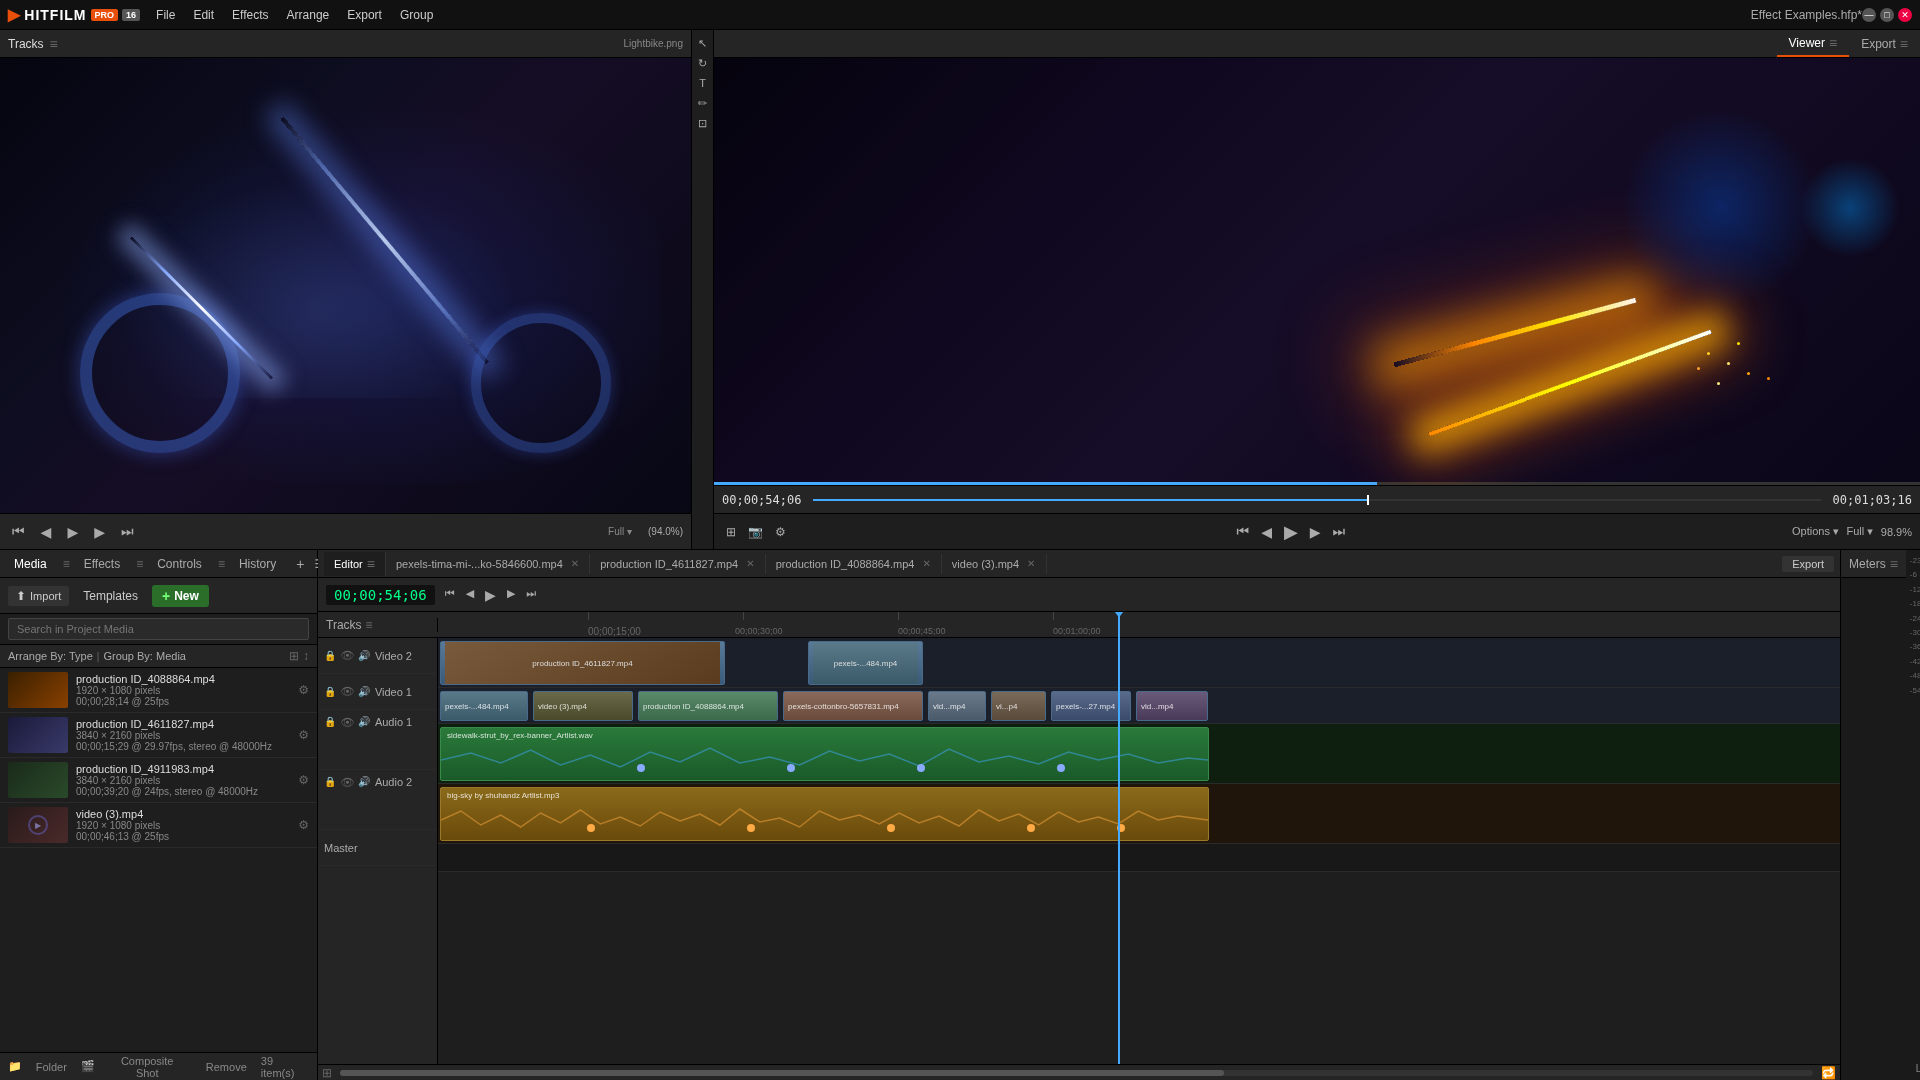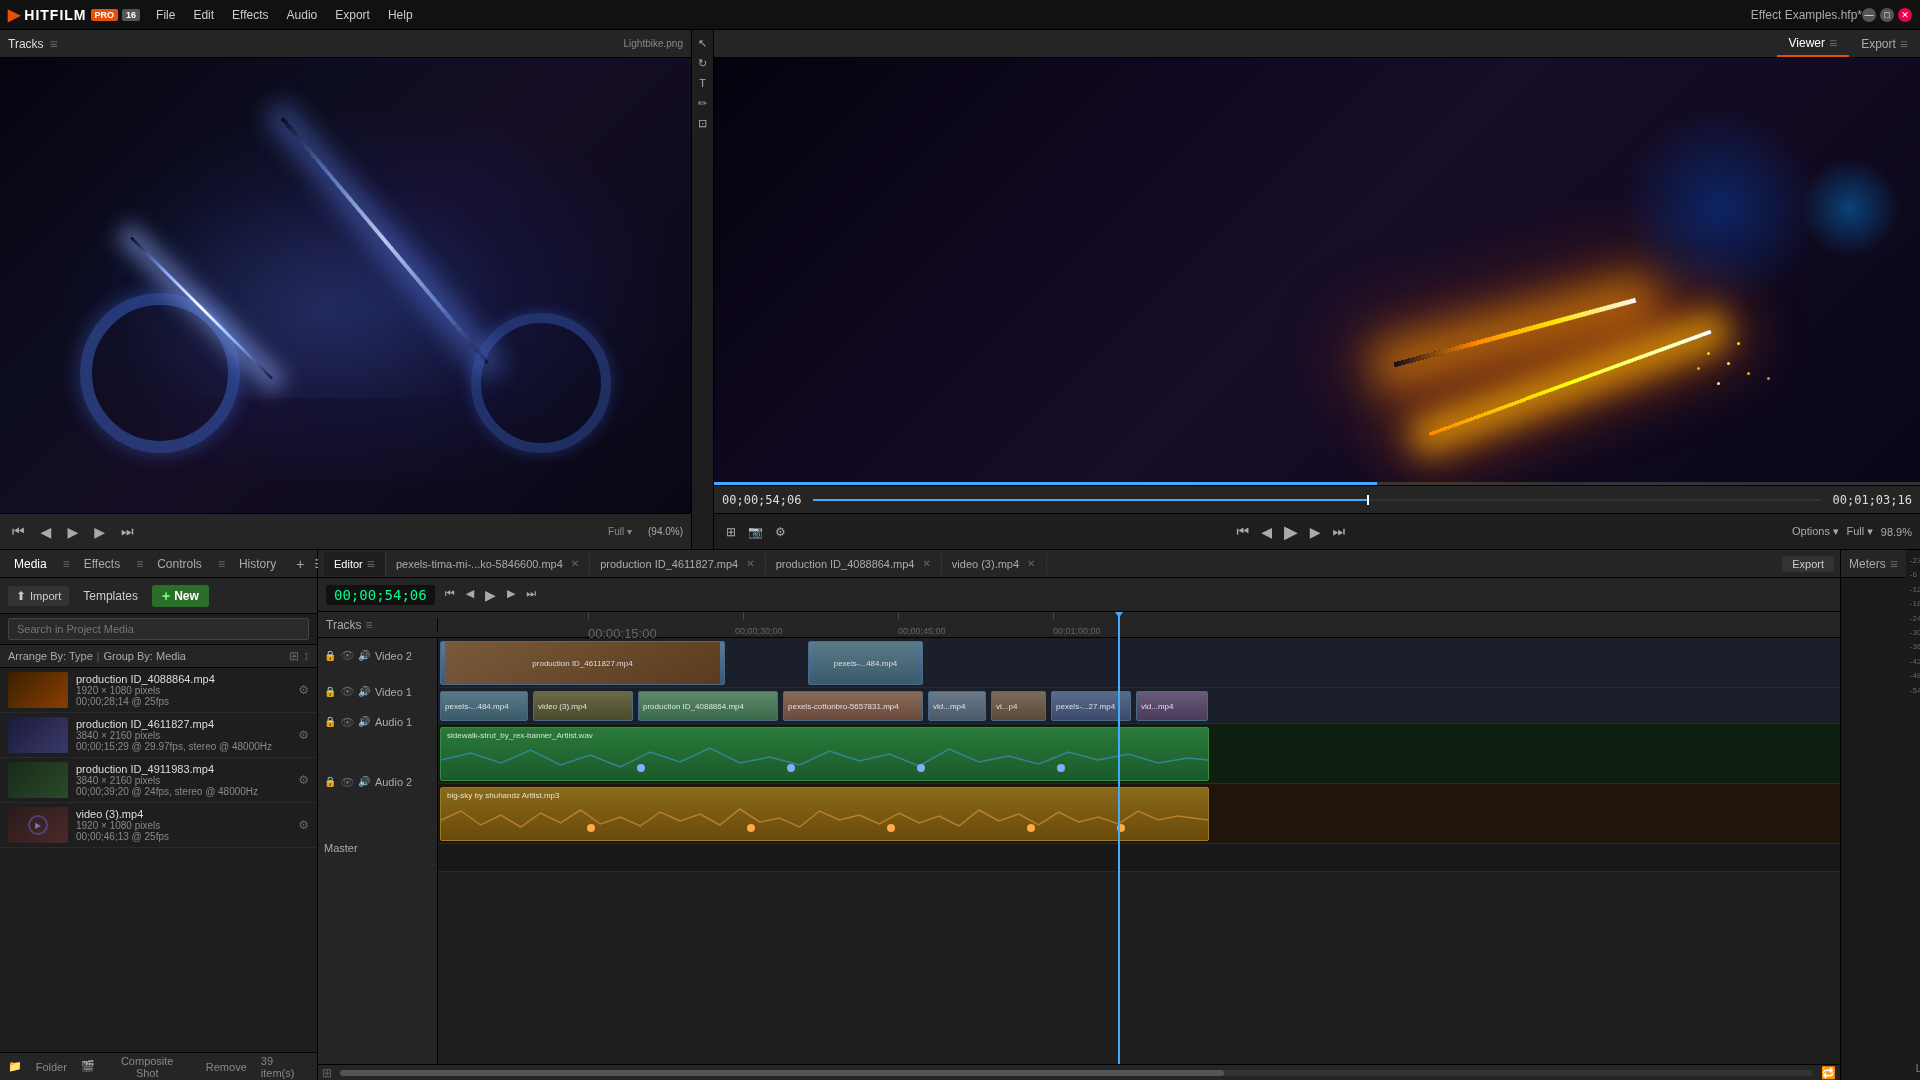--- a/index.html
+++ b/index.html
@@ -171,23 +171,23 @@
     <div id="app-logo">
       <span style="color:#e8500a; font-size:16px; font-weight:900;">▶</span>
       <span class="logo-text">HITFILM</span>
       <span class="pro-badge">PRO</span>
       <span class="version-badge">16</span>
     </div>
     <div id="menu-bar">
       <span class="menu-item">File</span>
       <span class="menu-item">Edit</span>
       <span class="menu-item">Effects</span>
-      <span class="menu-item">Audio</span>
+      <span class="menu-item">Arrange</span>
       <span class="menu-item">Export</span>
-      <span class="menu-item">Help</span>
+      <span class="menu-item">Group</span>
     </div>
   </div>
   <div id="titlebar-center">Effect Examples.hfp*</div>
   <div id="titlebar-right">
     <div class="win-btn win-min">—</div>
     <div class="win-btn win-max">□</div>
     <div class="win-btn win-close">✕</div>
   </div>
 </div>
 
@@ -427,21 +427,21 @@
         <div style="flex:1;"></div>
       </div>
 
       <div style="height:26px; background:#252525; border-bottom:1px solid #000; display:flex; align-items:center;">
         <div style="width:120px; padding:0 8px; display:flex; align-items:center; gap:4px; border-right:1px solid #000;">
           <span style="font-size:12px; color:#aaa;">Tracks</span>
           <span class="panel-dots" style="font-size:12px;">≡</span>
         </div>
 
         <div style="flex:1; position:relative; height:26px; overflow:hidden;">
-          <div style="position:absolute; left:150px; top:14px; font-size:13px; color:#666;">00;00;15;00</div>
+          <div style="position:absolute; left:150px; top:14px; font-size:10px; color:#666;">00;00;15;00</div>
           <div style="position:absolute; left:297px; top:14px; font-size:9px; color:#666;">00;00;30;00</div>
           <div style="position:absolute; left:460px; top:14px; font-size:9px; color:#666;">00;00;45;00</div>
           <div style="position:absolute; left:615px; top:14px; font-size:9px; color:#666;">00;01;00;00</div>
 
           <div style="position:absolute; left:150px; top:0; width:1px; height:8px; background:#444;"></div>
           <div style="position:absolute; left:305px; top:0; width:1px; height:8px; background:#444;"></div>
           <div style="position:absolute; left:460px; top:0; width:1px; height:8px; background:#444;"></div>
           <div style="position:absolute; left:615px; top:0; width:1px; height:8px; background:#444;"></div>
 
           <div style="position:absolute; left:680px; top:0; width:2px; height:200px; background:#4af; z-index:20;">

